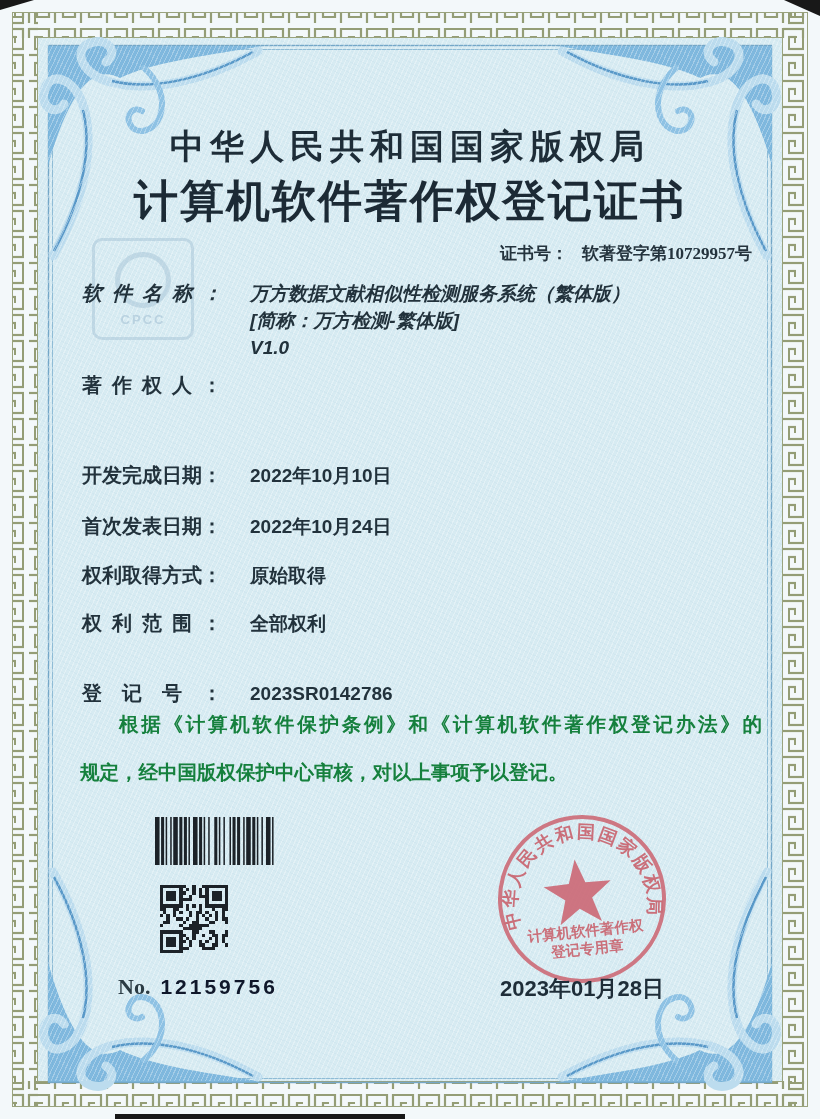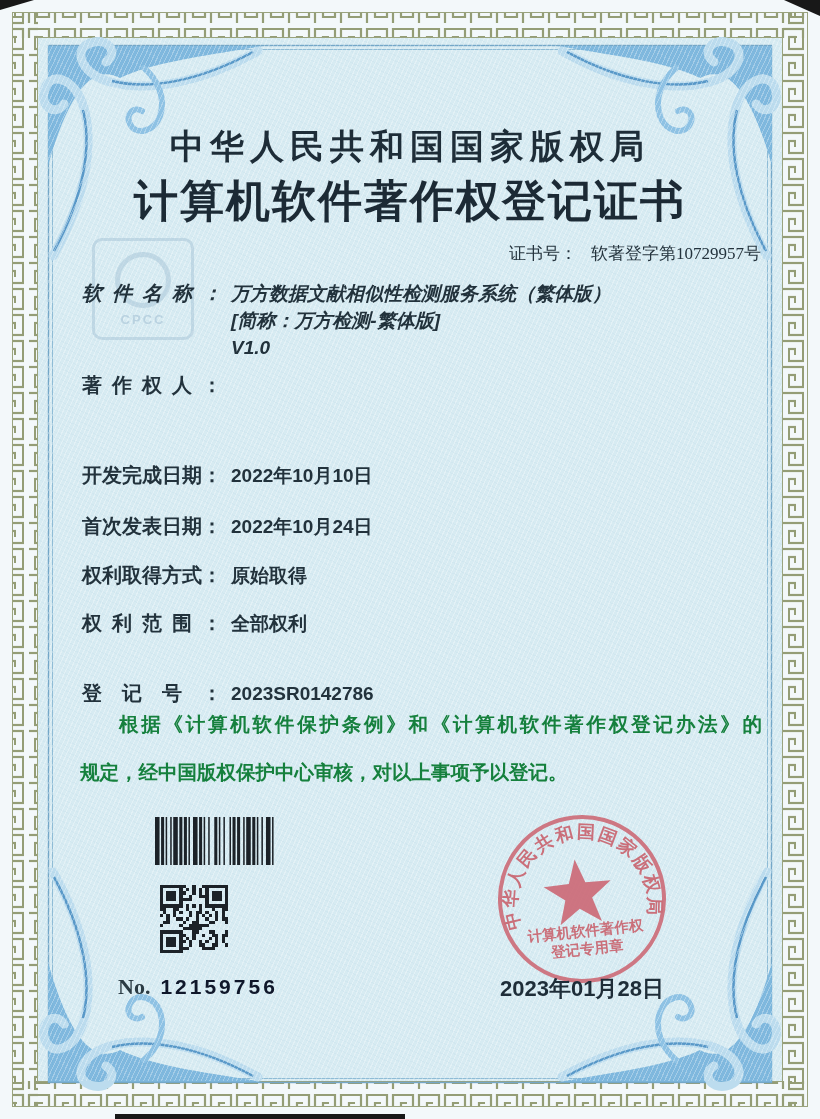--- a/index.html
+++ b/index.html
@@ -28,33 +28,33 @@
     font-size:34px;font-weight:bold;letter-spacing:6px;color:#1e2d38;
     white-space:nowrap;
   }
   .cert-title{
     position:absolute;left:48px;right:48px;top:172px;text-align:center;
     font-family:"Liberation Serif","DejaVu Serif",serif;
     font-size:44px;font-weight:bold;letter-spacing:2px;color:#1c2a35;
     white-space:nowrap;
   }
   .cert-no{
-    position:absolute;top:242px;right:59px;
+    position:absolute;top:242px;right:68px;
     font-family:"Liberation Serif","DejaVu Serif",serif;
-    font-size:17px;font-weight:normal;color:#24333d;white-space:nowrap;margin-left:12px;
+    font-size:17px;font-weight:bold;color:#24333d;white-space:nowrap;margin-left:12px;
   }
   .cert-no .lbl{margin-right:14px;}
 
   .field{position:absolute;left:82px;display:flex;align-items:flex-start;}
   .field .lbl{
     display:inline-block;width:140px;font-size:20px;font-weight:bold;
     text-align:justify;text-align-last:justify;color:#22323c;flex:none;
   }
   .field .val{
-    margin-left:9px;font-size:19px;font-weight:bold;color:#22323c;
+    margin-left:28px;font-size:19px;font-weight:bold;color:#22323c;
     line-height:27px;white-space:nowrap;
   }
   .f-software{top:280px;font-style:italic;}
   .f-owner{top:372px;}
   .f-dev{top:462px;}
   .f-pub{top:513px;}
   .f-acq{top:562px;}
   .f-scope{top:610px;}
   .f-reg{top:680px;}
 

